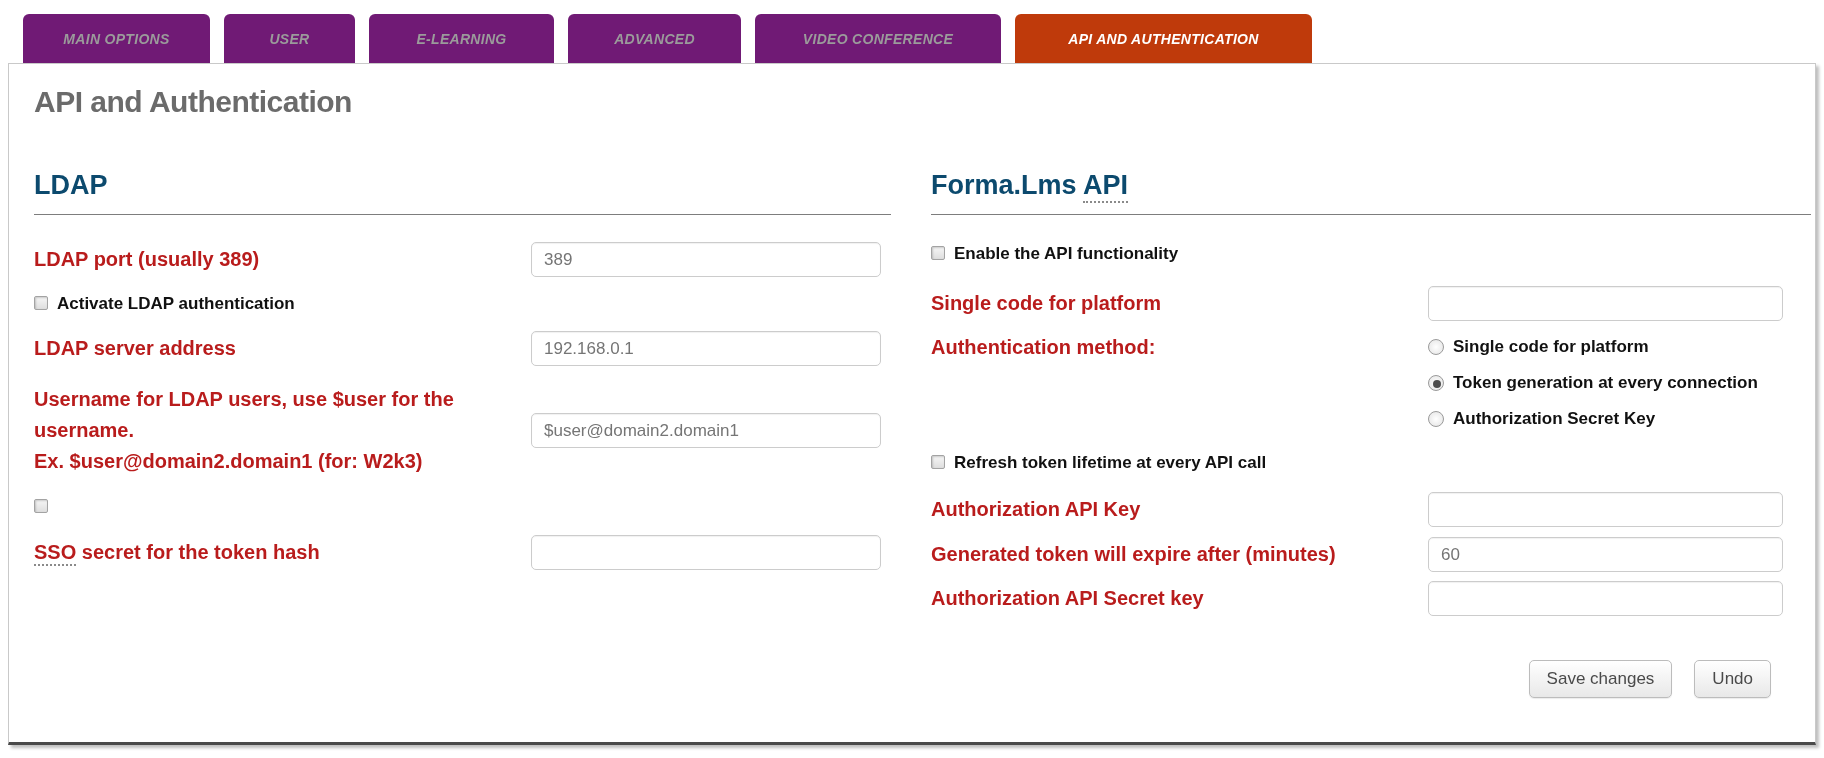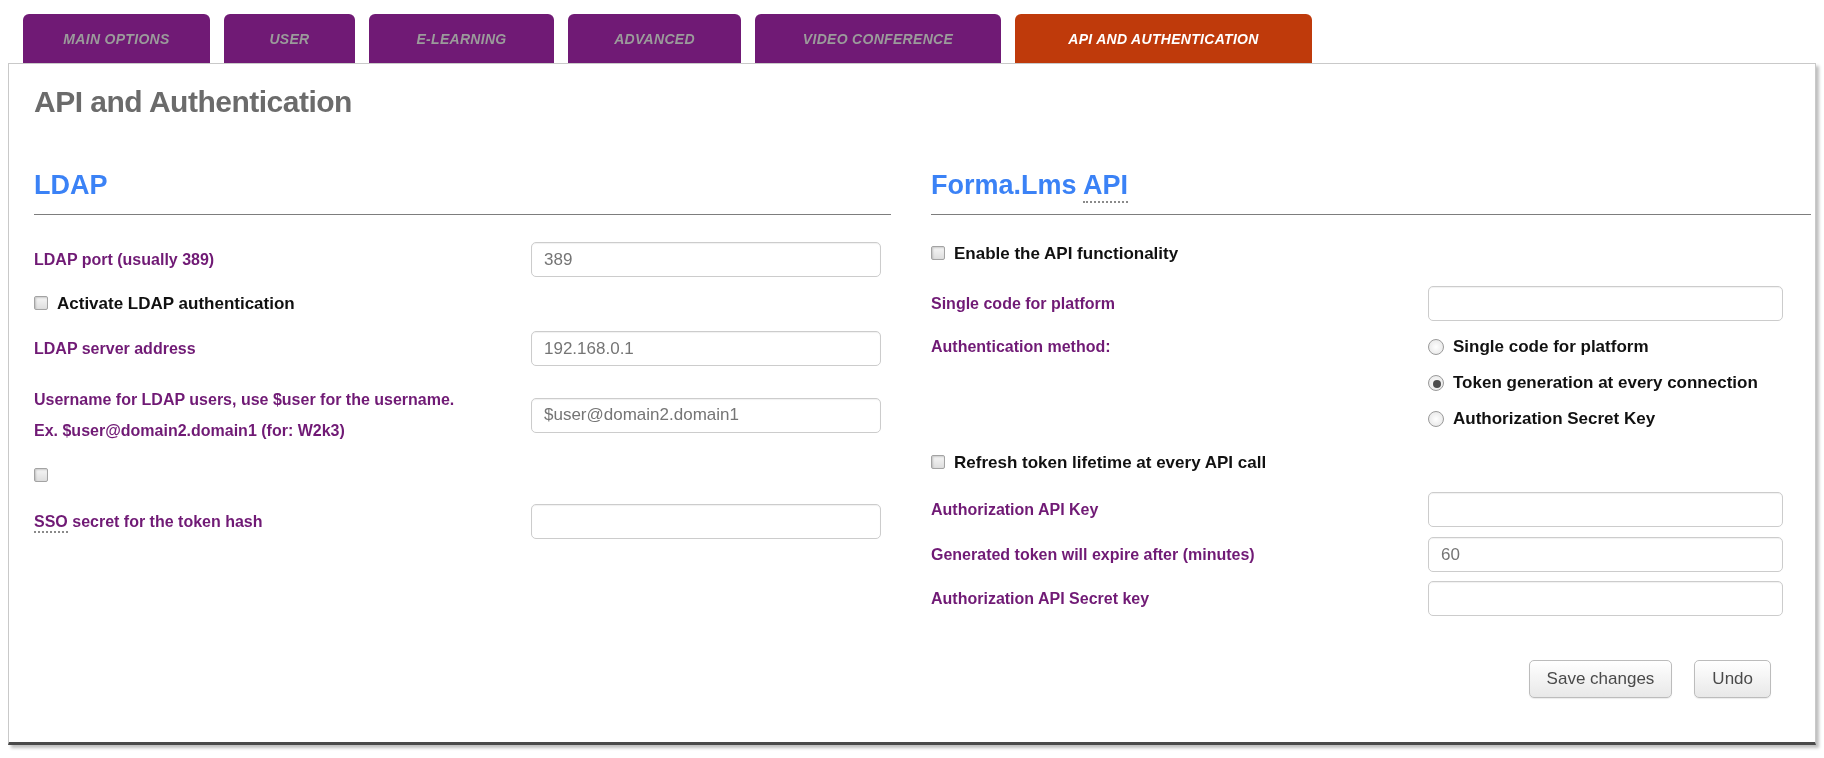--- a/index.html
+++ b/index.html
@@ -19,25 +19,25 @@
     background: #ffffff; border: 1px solid #c9c9c9; border-bottom: 3px solid #4a4a4a;
     box-shadow: 3px 3px 3px rgba(0,0,0,0.25); }
 
   .page-title { margin: 21px 0 0 25px; font-size: 30px; font-weight: bold;
     color: #6b6b6b; letter-spacing: -0.5px; }
 
   .columns { display: flex; margin: 51px 0 0 25px; }
   .col-left  { width: 857px; }
   .col-right { width: 880px; margin-left: 40px; }
 
-  .section-head { font-size: 27px; font-weight: bold; color: #3b82f6;
+  .section-head { font-size: 27px; font-weight: bold; color: #0c4a6e;
     padding-bottom: 13px; border-bottom: 1px solid #7d7d7d; }
 
   .row { display: flex; align-items: center; }
-  .row .lbl { flex: 1; font-size: 16px; font-weight: bold; color: #701a75; line-height: 31px; }
+  .row .lbl { flex: 1; font-size: 20px; font-weight: bold; color: #b91c1c; line-height: 31px; }
 
   .txt { height: 35px; border: 1px solid #cccccc; border-radius: 5px;
     padding: 0 12px; font-size: 17px; color: #757575; background: #ffffff;
     font-family: "Liberation Sans", sans-serif; outline: none;
     box-shadow: inset 0 1px 1px rgba(0,0,0,0.06); }
   .col-left  .txt { width: 350px; margin-right: 10px; }
   .col-right .txt { width: 355px; margin-right: 28px; }
 
   .abbr { border-bottom: 2px dotted #8a8a8a; padding-bottom: 1px; }
 

